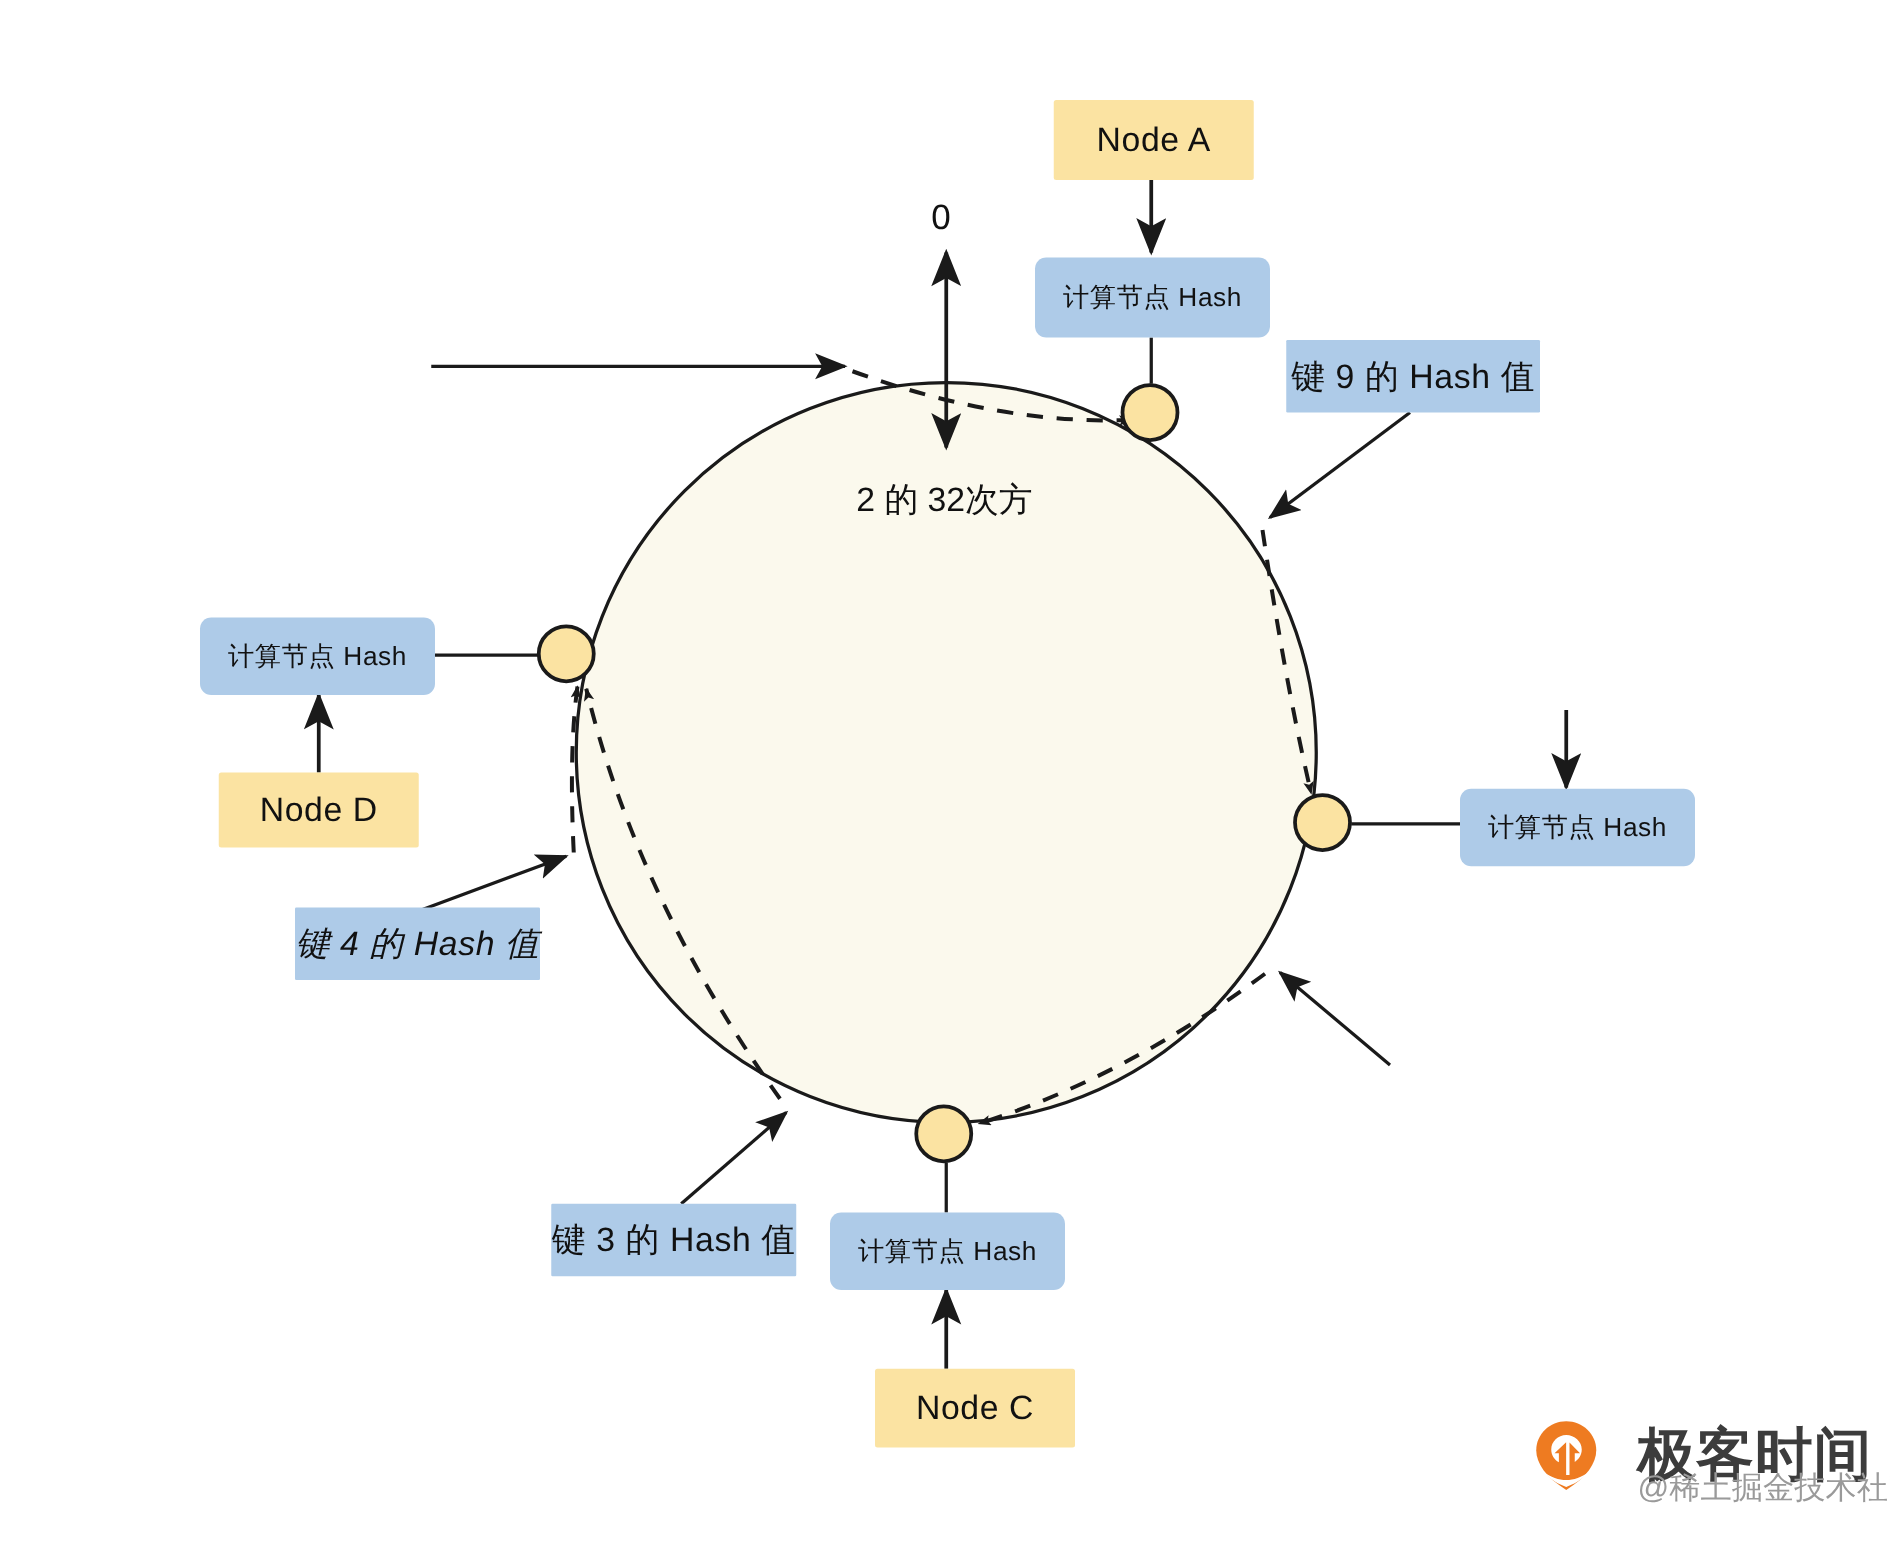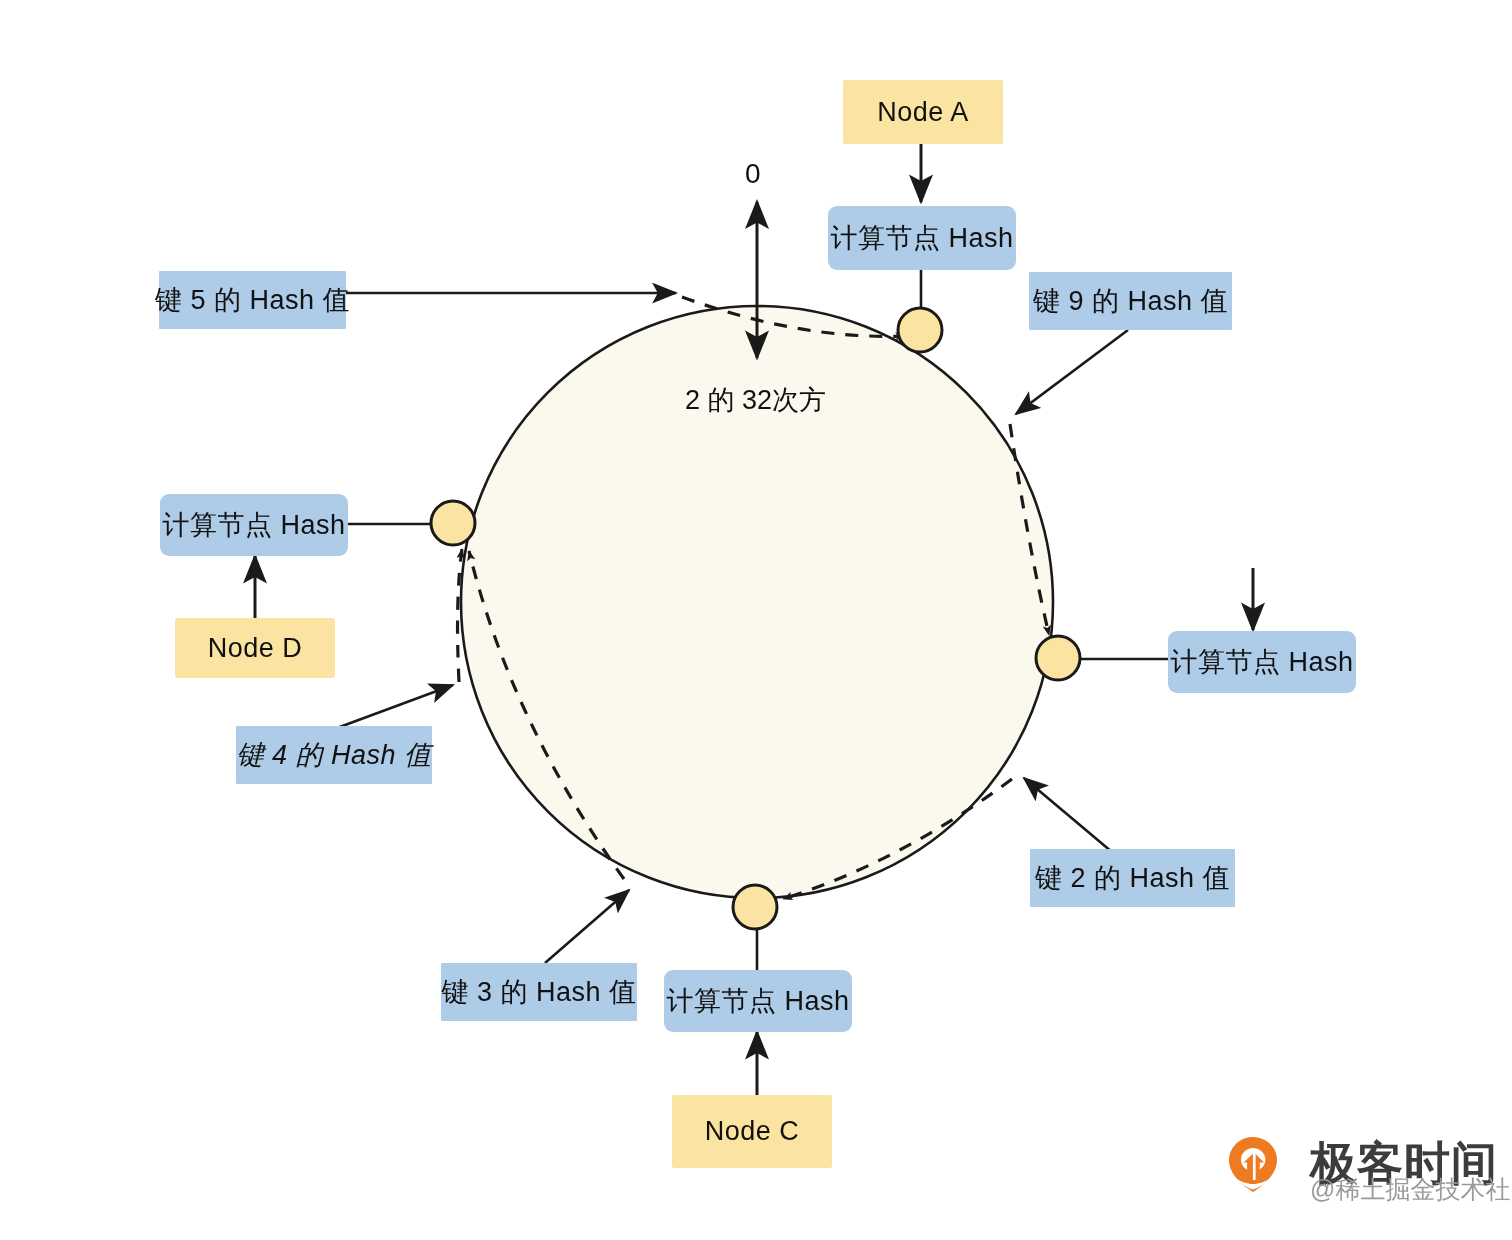--- a/index.html
+++ b/index.html
@@ -38,21 +38,21 @@
     letter-spacing: 0.5px;
   }
   .box-node {
     background: #FBE3A2;
     border-radius: 2px;
     font-size: 27px;
   }
   .box-hash {
     background: #AECBE8;
     border-radius: 9px;
-    font-size: 27px;
+    font-size: 21px;
   }
   .box-key {
     background: #AECBE8;
     border-radius: 1px;
     font-size: 27px;
   }
 
   
   .ftext {
     position: absolute;
@@ -146,31 +146,29 @@
   </svg>
 
   <div class="ftext" id="zero-label" style="left:745px; top:158px;">0</div>
   <div class="ftext" id="pow-label" style="left:685px; top:382px;">2 的 32次方</div>
 
   <div class="box box-node" style="left:843px; top:80px; width:160px; height:64px;">Node A</div>
   <div class="box box-hash" style="left:828px; top:206px; width:188px; height:64px;">计算节点 Hash</div>
 
   <div class="box box-hash" style="left:1168px; top:631px; width:188px; height:62px;">计算节点 Hash</div>
 
-  <div class="box box-node" style="left:672px; top:1095px; width:160px; height:73px;">Node C</div>
+  <div class="box box-node" style="left:700px; top:1095px; width:160px; height:63px;">Node C</div>
   <div class="box box-hash" style="left:664px; top:970px; width:188px; height:62px;">计算节点 Hash</div>
 
   <div class="box box-node" style="left:175px; top:618px; width:160px; height:60px;">Node D</div>
   <div class="box box-hash" style="left:160px; top:494px; width:188px; height:62px;">计算节点 Hash</div>
 
-  <div class="box box-key" style="left:159px; top:271px; width:187px; height:58px;">键 5 的 Hash 值</div>
 
   <div class="box box-key" style="left:1029px; top:272px; width:203px; height:58px;">键 9 的 Hash 值</div>
 
-  <div class="box box-key" style="left:1030px; top:849px; width:205px; height:58px;">键 2 的 Hash 值</div>
 
   <div class="box box-key" style="left:441px; top:963px; width:196px; height:58px;">键 3 的 Hash 值</div>
 
   <div class="box box-key" style="left:236px; top:726px; width:196px; height:58px;font-style:italic;">键 4 的 Hash 值</div>
 
   <div id="watermark" style="left:1222px; top:1133px;">
     <div id="wm-logo">
       <svg viewBox="0 0 62 62" width="62" height="62">
         <path d="M31 4 C17.8 4 7 14.3 7 27.2 C7 37.6 14.5 48.6 31 59 C47.5 48.6 55 37.6 55 27.2 C55 14.3 44.2 4 31 4 Z" fill="#EE7B21"></path>
         <path d="M31 15 C24.4 15 19 20.2 19 26.6 C19 31 21.4 34.8 25.1 36.8 L25.1 29.6 L21.6 29.6 L30.9 20.8 L30.9 47 L33.6 47 L33.6 20.9 L42 29.6 L37.8 29.6 L37.8 36.5 C41.2 34.4 43.4 30.8 43.4 26.6 C43.4 20.2 37.6 15 31 15 Z" fill="#ffffff"></path>

